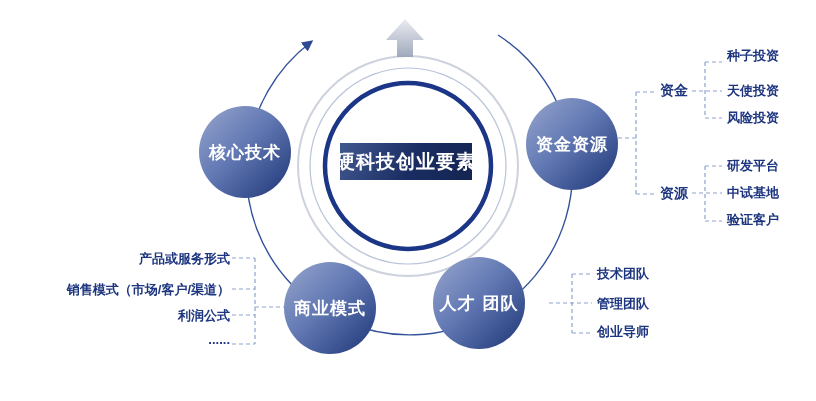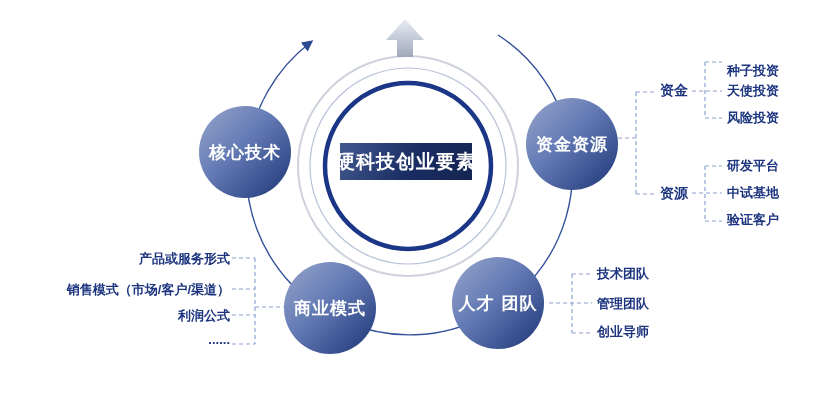--- a/index.html
+++ b/index.html
@@ -11,21 +11,21 @@
   
   .node{
     position:absolute;width:92px;height:92px;border-radius:50%;
     background:linear-gradient(135deg,#98a6cc 0%,#6279b4 45%,#1e3577 100%);
     color:#ffffff;display:flex;flex-direction:row;align-items:center;justify-content:center;
     font-weight:bold;font-size:17px;line-height:21px;letter-spacing:1px;text-align:center;
   }
   .node-core{left:199px;top:106px;}
   .node-capital{left:526px;top:98px;}
   .node-business{left:284px;top:262px;}
-  .node-talent{left:452px;top:257px;gap:7px;}
+  .node-talent{left:433px;top:257px;gap:7px;}
   
   .center-box{
     position:absolute;left:340px;top:143px;width:132px;height:37px;
     background:linear-gradient(115deg,#41588f 0%,#1a2d63 55%,#142551 100%);
     color:#ffffff;display:flex;align-items:center;justify-content:center;
     font-weight:bold;font-size:19px;letter-spacing:1px;white-space:nowrap;
   }
   
   .side-label{
     position:absolute;font-weight:bold;color:#1d357f;font-size:13px;
@@ -81,21 +81,21 @@
   <div class="node node-business">
     <span>商业</span>
     <span>模式</span>
   </div>
   <div class="node node-talent">
     <span>人才</span>
     <span>团队</span>
   </div>
 
   <div class="side-label group-label" style="left:660px;top:83px">资金</div>
-  <div class="side-label" style="left:727px;top:63px">种子投资</div>
+  <div class="side-label" style="left:727px;top:48px">种子投资</div>
   <div class="side-label" style="left:727px;top:83px">天使投资</div>
   <div class="side-label" style="left:727px;top:110px">风险投资</div>
 
   <div class="side-label group-label" style="left:660px;top:186px">资源</div>
   <div class="side-label" style="left:727px;top:158px">研发平台</div>
   <div class="side-label" style="left:727px;top:185px">中试基地</div>
   <div class="side-label" style="left:727px;top:212px">验证客户</div>
 
   <div class="side-label" style="left:597px;top:266px">技术团队</div>
   <div class="side-label" style="left:597px;top:296px">管理团队</div>

